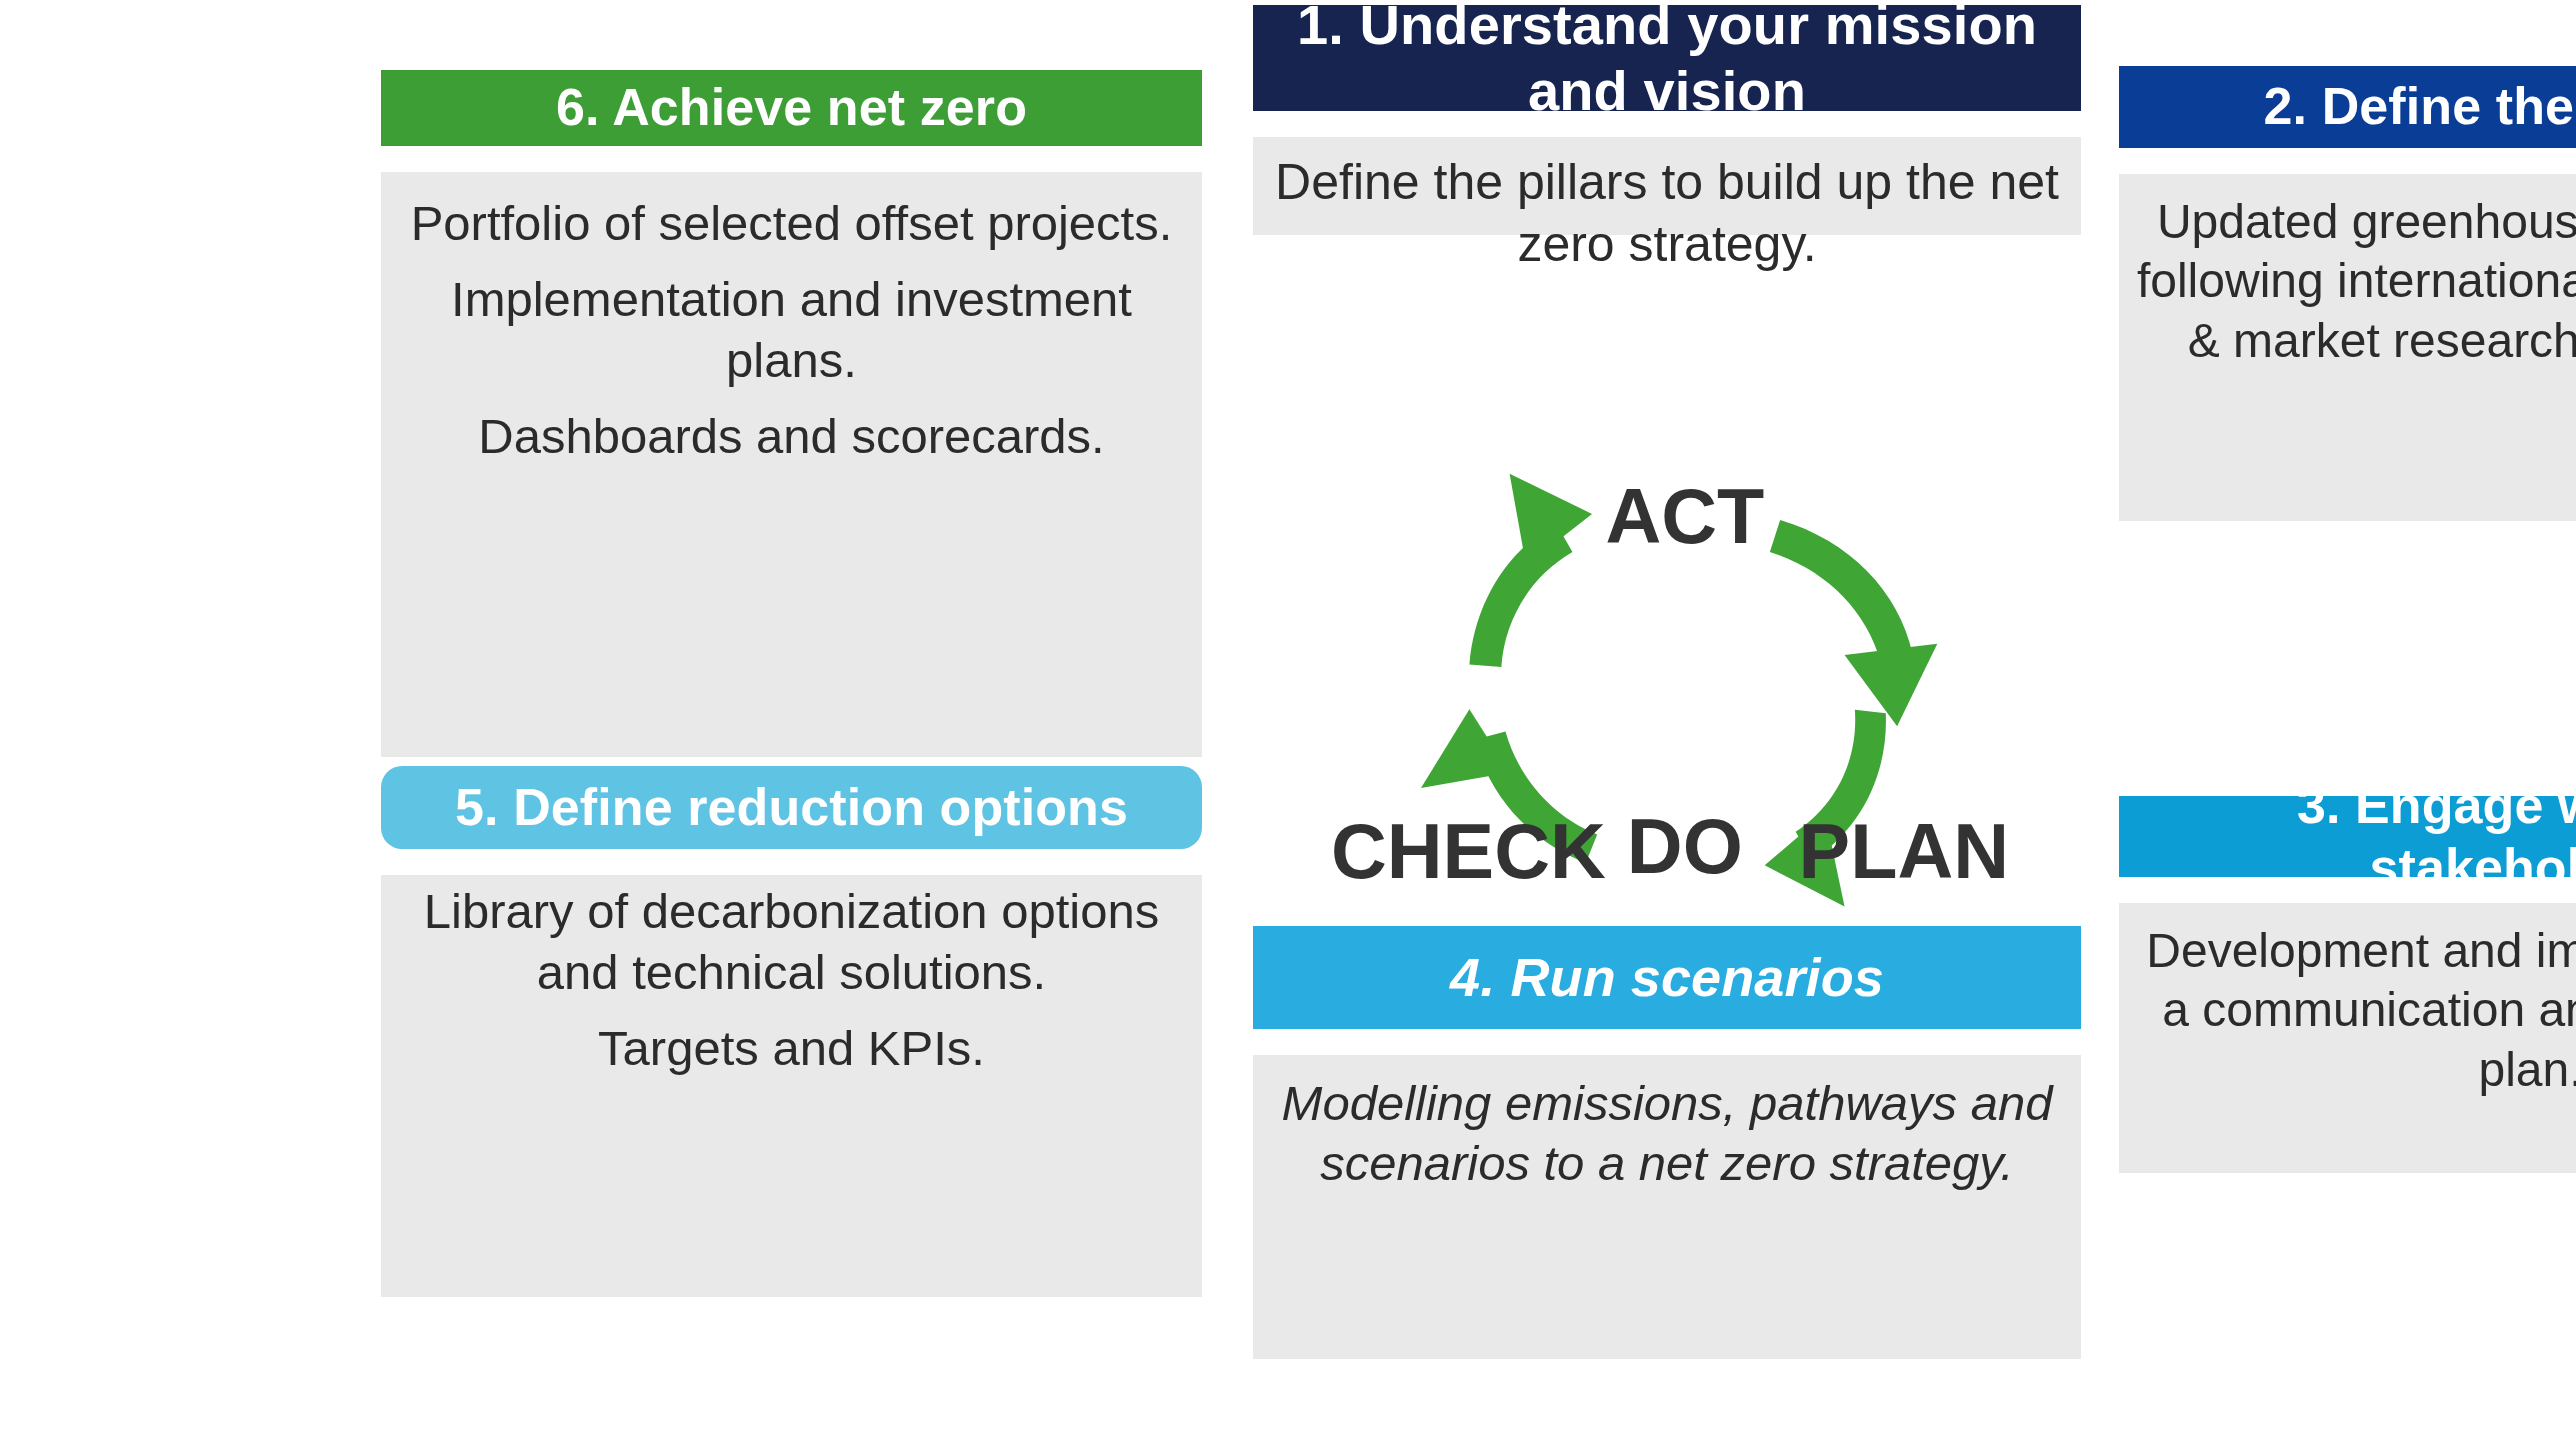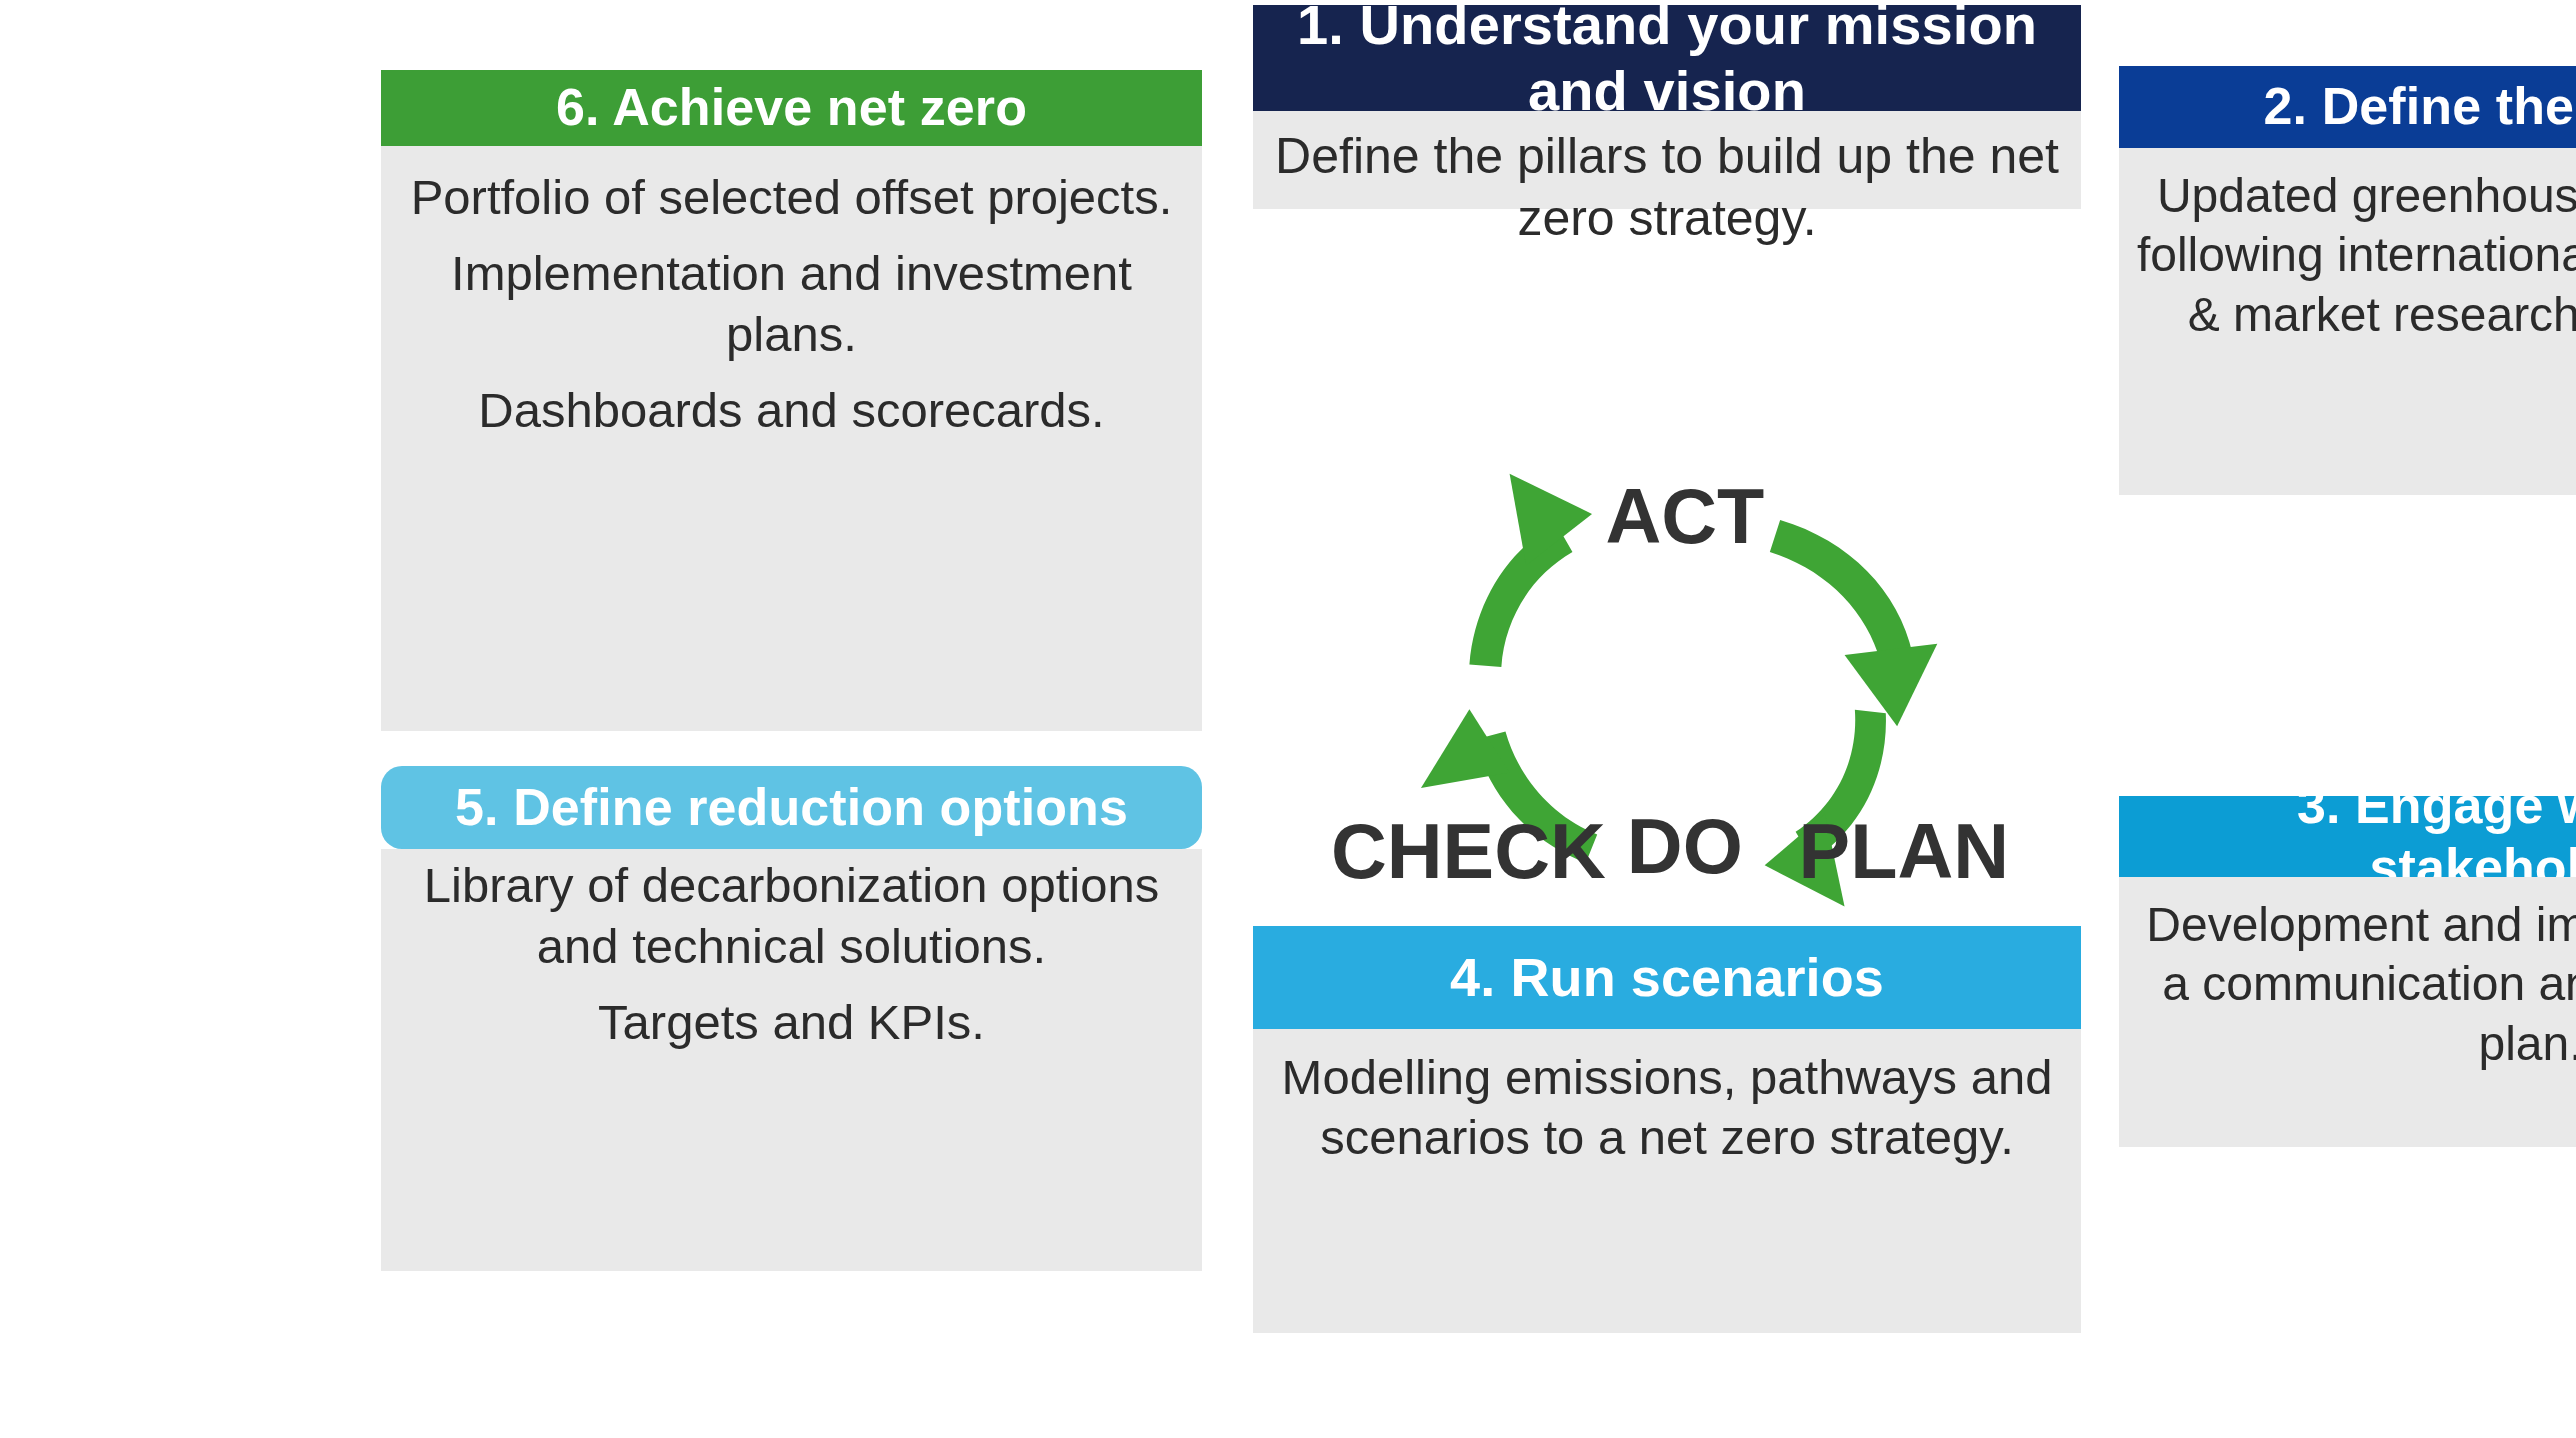--- a/index.html
+++ b/index.html
@@ -4,21 +4,21 @@
 <style>
   html,body{margin:0;padding:0;background:#ffffff;}
   body{
     width:3306px;height:1438px;position:relative;overflow:hidden;
     font-family:"Liberation Sans", sans-serif;
     -webkit-font-smoothing:antialiased;
   }
   .canvas{position:absolute;inset:0;background:#fff;}
 
   
-  .card{position:absolute;display:flex;flex-direction:column;}
+  .card{position:absolute;display:flex;flex-direction:column;gap:26px;}
   .card .hdr{
     display:flex;align-items:center;justify-content:center;
     text-align:center;color:#ffffff;font-weight:bold;
     line-height:1.18;letter-spacing:0.1px;
     padding:3.1px 20.6px;box-sizing:border-box;
   }
   .card .body{
     background:#e9e9e9;color:#2b2b2b;
     display:flex;flex-direction:column;align-items:center;justify-content:flex-start;
     text-align:center;line-height:1.24;box-sizing:border-box;
@@ -37,21 +37,21 @@
   #box2{left:2119px;top:66px;width:823px;}
   #box2 .hdr{height:82px;background:#0a3d96;font-size:52px;}
   #box2 .body{height:347px;font-size:48px;padding-top:17.5px;}
 
   
   #box3{left:2119px;top:796px;width:823px;}
   #box3 .hdr{height:81px;background:#0c9dd4;font-size:52px;}
   #box3 .body{height:270px;font-size:48px;padding-top:17.5px;}
 
   
-  #box4{left:1253px;top:926px;width:828px;}
+  #box4{left:1253px;top:926px;width:828px;font-style:italic;}
   #box4 .hdr{height:103px;background:#29ace0;font-size:54px;}
   #box4 .body{height:304px;font-size:49px;padding-top:17.5px;}
 
   
   #box5{left:381px;top:766px;width:821px;}
   #box5 .hdr{height:83px;background:#5fc3e4;font-size:52px;border-radius:21px;}
   #box5 .body{height:422px;font-size:49px;padding-top:6px;}
 
   
   #box6{left:381px;top:70px;width:821px;}

